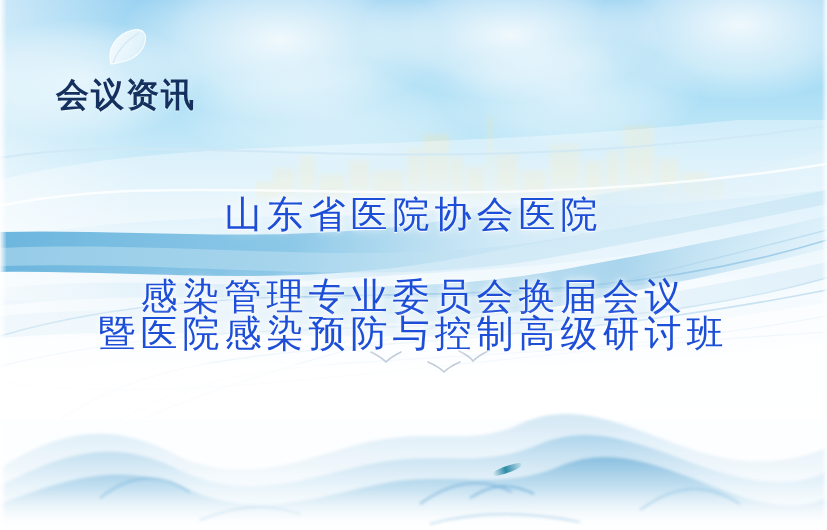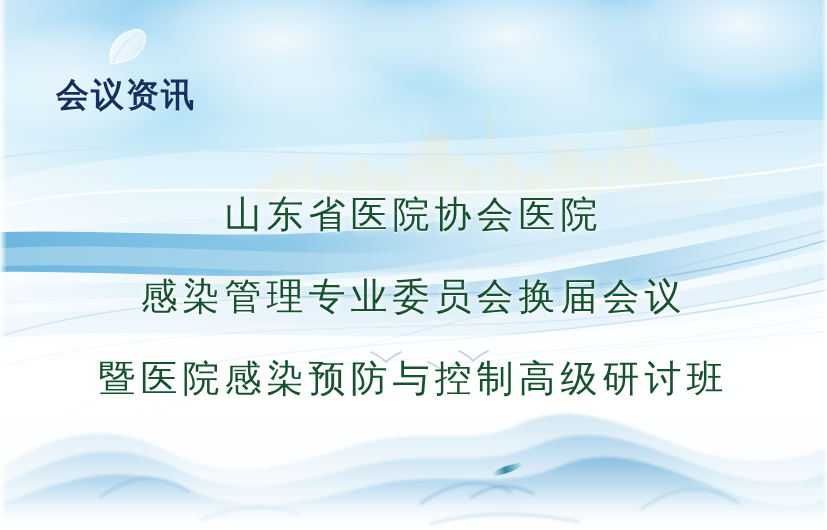--- a/index.html
+++ b/index.html
@@ -127,31 +127,31 @@
   .birds { position: absolute; left: 0; top: 0; width: 827px; height: 530px; pointer-events: none;}
 
   
   .title-block {
     position: absolute;
     left: 0; top: 196px;
     width: 827px;
     text-align: center;
   }
   .title-line {
-    color: #14532d;
+    color: #1d4ed8;
     font-family: "DejaVu Sans", "Liberation Sans", sans-serif;
     font-weight: 500;
     white-space: nowrap;
     text-shadow:
       0 0 6px rgba(255,255,255,.95),
       0 0 14px rgba(255,255,255,.8),
       0 1px 0 rgba(255,255,255,.9);
   }
   .t1 { font-size: 37px; letter-spacing: 5px; line-height: 1; margin-bottom: 45px; }
-  .t2 { font-size: 37px; letter-spacing: 5px; line-height: 1; margin-bottom: 45px; }
+  .t2 { font-size: 37px; letter-spacing: 5px; line-height: 1; }
   .t3 { font-size: 37px; letter-spacing: 5px; line-height: 1; }
 
   
   .edge-left {
     position: absolute; left: 0; top: 0; width: 6px; height: 530px;
     background: linear-gradient(90deg, rgba(255,255,255,.9) 0%, rgba(255,255,255,.12) 100%);
   }
   .edge-right {
     position: absolute; right: 0; top: 0; width: 5px; height: 530px;
     background: linear-gradient(270deg, rgba(255,255,255,.85) 0%, rgba(255,255,255,.05) 100%);

